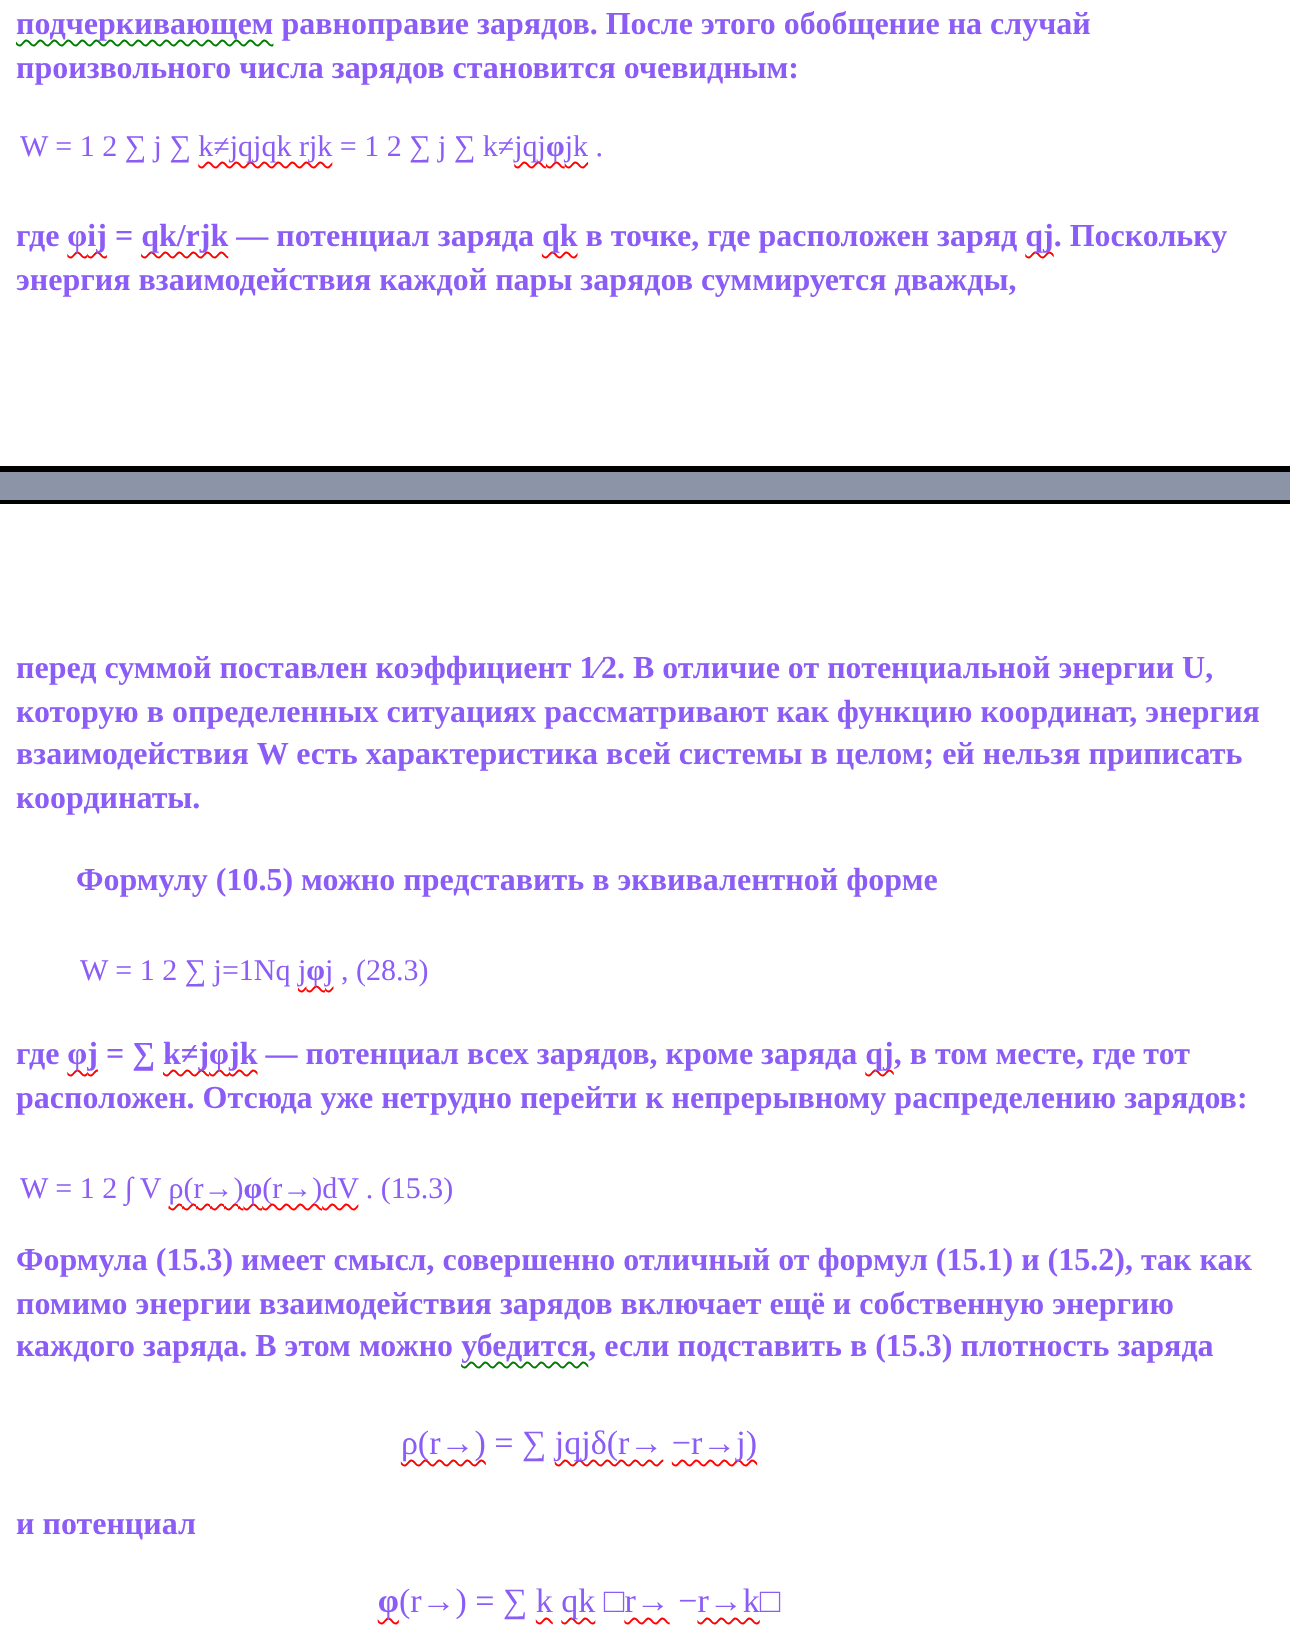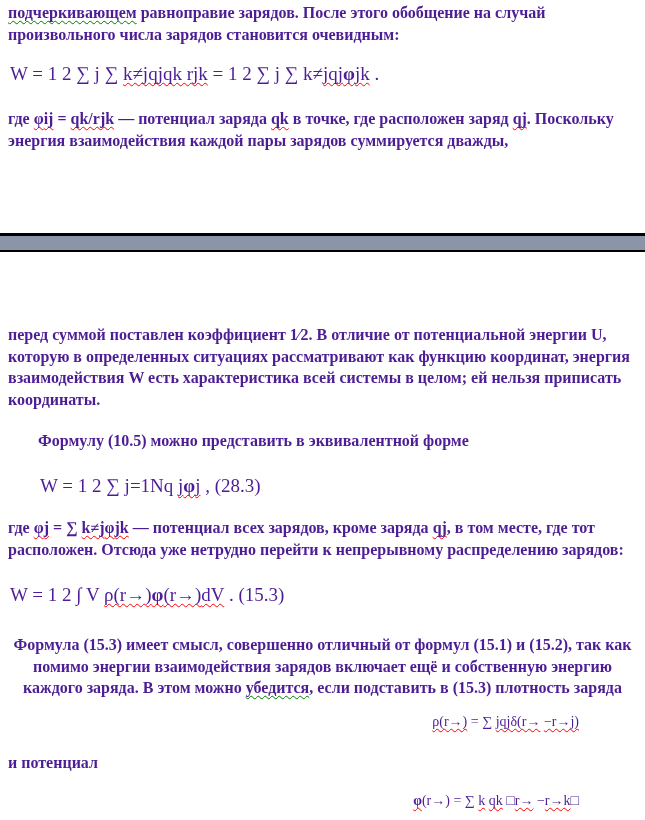--- a/index.html
+++ b/index.html
@@ -5,43 +5,43 @@
   html, body {
     margin: 0;
     padding: 0;
     background: #ffffff;
   }
   #page {
     position: relative;
     width: 645px;
     height: 820px;
     background: #ffffff;
-    color: #4c1d95;
+    color: #8b5cf6;
     font-family: "Liberation Serif", "DejaVu Serif", serif;
     overflow: hidden;
   }
   .block { position: absolute; }
   .body-text {
     left: 8px;
     width: 629px;
     font-size: 16px;
     line-height: 21.5px;
     font-weight: 700;
   }
   .formula-line {
-    font-size: 19px;
+    font-size: 15px;
     line-height: 20px;
     font-weight: 400;
     white-space: nowrap;
   }
   .formula-display {
     left: 0;
     width: 579px;
-    text-align: right;
-    font-size: 14px;
+    text-align: center;
+    font-size: 17px;
     line-height: 22px;
     font-weight: 400;
     white-space: nowrap;
   }
   .seg-formula { font-weight: 700; }
   .seg-bold { font-weight: 700; }
   .m-red {
     text-decoration-line: underline;
     text-decoration-style: wavy;
     text-decoration-color: #ff0000;
@@ -83,21 +83,21 @@
   <div class="block body-text" style="top:324px;"><span>перед суммой поставлен коэффициент 1⁄2. В отличие от потенциальной энергии U, которую в определенных ситуациях рассматривают как функцию координат, энергия взаимодействия W есть характеристика всей системы в целом; ей нельзя приписать координаты.</span></div>
 
   <div class="block body-text" style="top:430px; left:38px; width:599px;"><span>Формулу (10.5) можно представить в эквивалентной форме</span></div>
 
   <div class="block formula-line" style="top:476px; left:40px;"><span>W = 1 2 ∑ j=1Nq </span><span class="m-red">j</span><span class="m-red seg-bold">φ</span><span class="m-red">j</span><span> , (28.3)</span></div>
 
   <div class="block body-text" style="top:517px;"><span>где </span><span class="m-red seg-bold seg-formula">φ</span><span class="m-red seg-formula">j</span><span> = ∑ </span><span class="m-red seg-formula">k≠j</span><span class="m-red seg-bold seg-formula">φ</span><span class="m-red seg-formula">jk</span><span> — потенциал всех зарядов, кроме заряда </span><span class="m-red seg-formula">qj</span><span>, в том месте, где тот расположен. Отсюда уже нетрудно перейти к непрерывному распределению зарядов:</span></div>
 
   <div class="block formula-line" style="top:585px; left:10px;"><span>W = 1 2 ∫ V </span><span class="m-red">ρ(r→)</span><span class="m-red seg-bold">φ</span><span class="m-red">(r→)</span><span class="m-red">dV</span><span> . (15.3)</span></div>
 
-  <div class="block body-text" style="top:634px;text-align:center;"><span>Формула (15.3) имеет смысл, совершенно отличный от формул (15.1) и (15.2), так как помимо энергии взаимодействия зарядов включает ещё и собственную энергию каждого заряда. В этом можно </span><span class="m-green">убедится</span><span>, если подставить в (15.3) плотность заряда</span></div>
+  <div class="block body-text" style="top:620px;"><span>Формула (15.3) имеет смысл, совершенно отличный от формул (15.1) и (15.2), так как помимо энергии взаимодействия зарядов включает ещё и собственную энергию каждого заряда. В этом можно </span><span class="m-green">убедится</span><span>, если подставить в (15.3) плотность заряда</span></div>
 
   <div class="block formula-display" style="top:711px;"><span class="m-red">ρ(r→)</span><span> = ∑ </span><span class="m-red">jqjδ(r→</span><span> </span><span class="m-red">−r→j)</span></div>
 
   <div class="block body-text" style="top:752px;"><span>и потенциал</span></div>
 
   <div class="block formula-display" style="top:790px;"><span class="m-red seg-bold">φ</span><span>(r→) = ∑ </span><span class="m-red">k</span><span> </span><span class="m-red">qk</span><span> □</span><span class="m-red">r→</span><span> −</span><span class="m-red">r→k</span><span>□</span></div>
 
 </div>
 
 </body></html>

